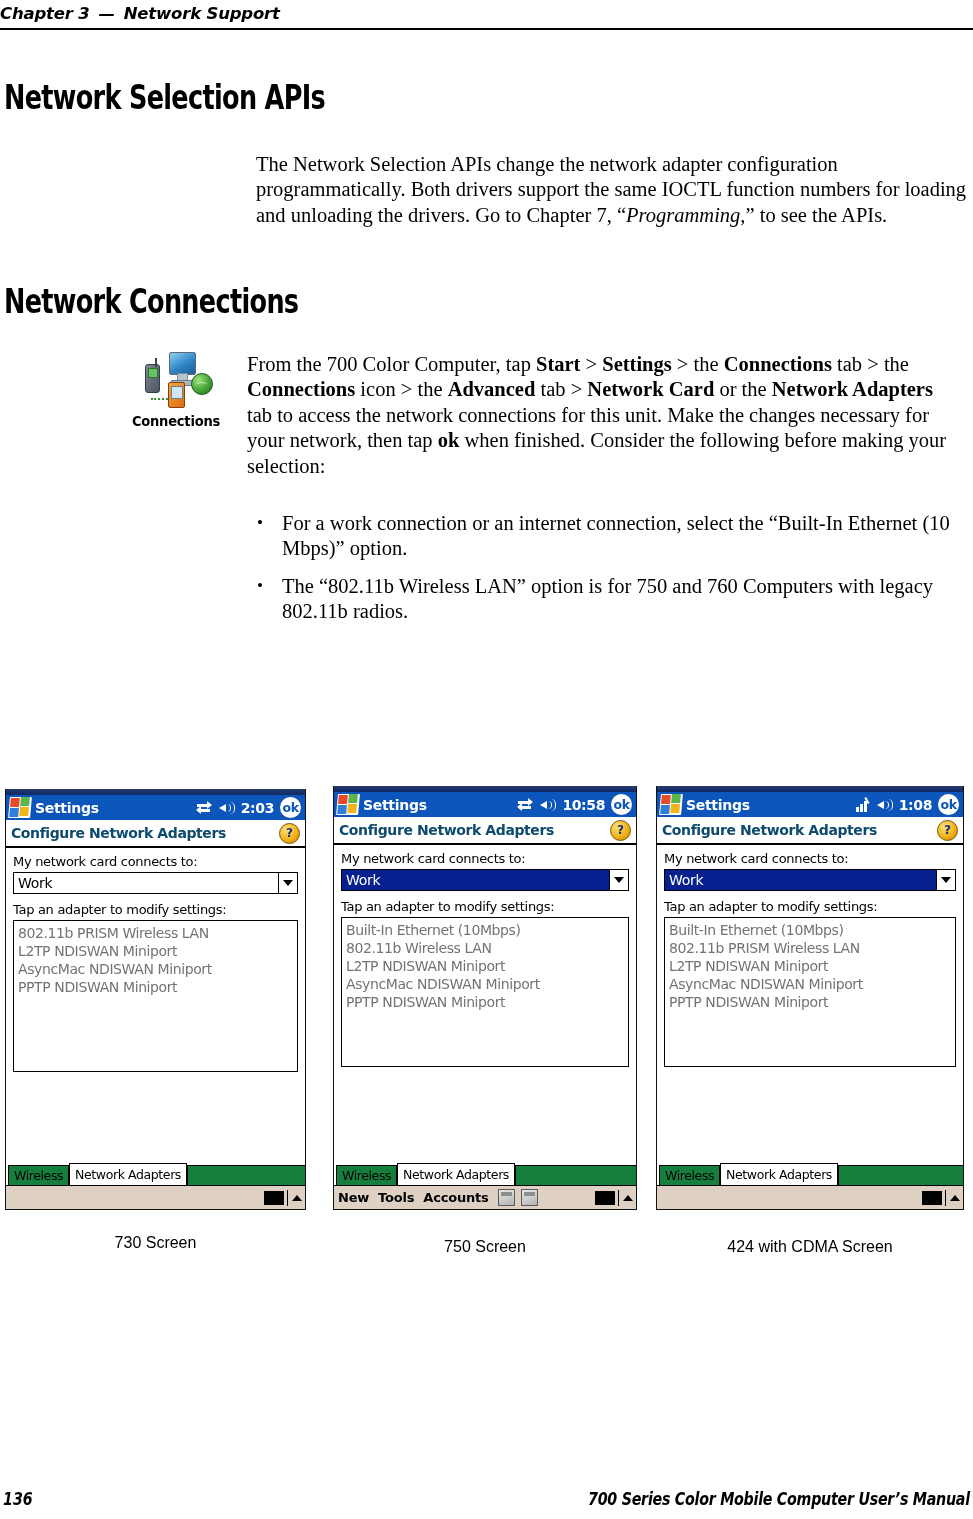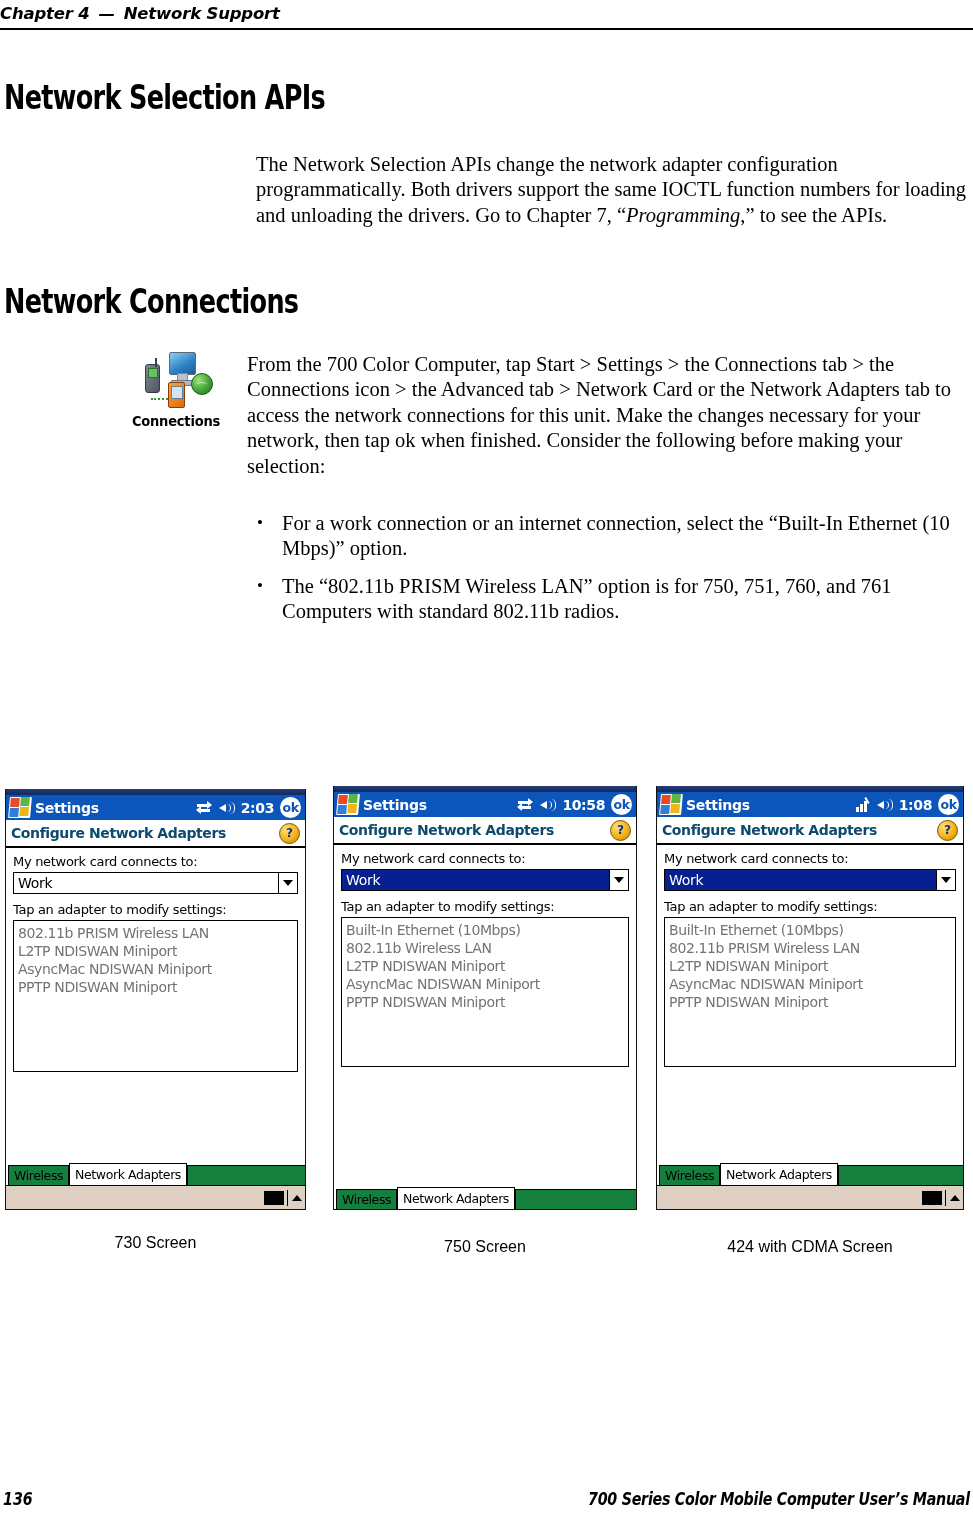--- a/index.html
+++ b/index.html
@@ -55,21 +55,21 @@
     position: absolute;
     left: 247px;
     width: 715px;
     font-family: "Liberation Serif", serif;
     font-size: 20.5px;
     line-height: 25.4px;
     text-align: left;
   }
   #p-intro { top: 152px; margin-left: 9px; }
   #p-main  { top: 352px; }
-  .body-col b { font-weight: normal; }
+  .body-col b { font-weight: bold; }
   .body-col i { font-style: italic; }
 
   
   ul.bullets {
     position: absolute;
     top: 503px;
     left: 247px;
     width: 718px;
     margin: 8px;
     padding: 0;
@@ -489,21 +489,21 @@
     letter-spacing: -0.3px;
     transform: scaleX(0.88);
     transform-origin: right center;
     white-space: nowrap;
   }
 </style>
 </head>
 <body>
 
 <div class="runhead">
-  <span class="rh-ch">Chapter 4</span><span class="rh-dash">—</span><span>Network Support</span>
+  <span class="rh-ch">Chapter 3</span><span class="rh-dash">—</span><span>Network Support</span>
 </div>
 <div class="rule-top"></div>
 
 <h1 class="sect" id="h-apis">Network Selection APIs</h1>
 <h1 class="sect" id="h-conn">Network Connections</h1>
 
 <div class="body-col" id="p-intro">
   <span>The Network Selection APIs change the network adapter configuration programmatically. Both drivers support the same IOCTL function numbers for loading and unloading the drivers. Go to Chapter 7, “</span><i>Programming</i><span>,” to see the APIs.</span>
 </div>
 
@@ -524,21 +524,21 @@
   </div>
   <div class="conn-icon-label">Connections</div>
 </div>
 
 <div class="body-col" id="p-main">
   <span>From the 700 Color Computer, tap </span><b>Start</b><span> &gt; </span><b>Settings</b><span> &gt; the </span><b>Connections</b><span> tab &gt; the </span><b>Connections</b><span> icon &gt; the </span><b>Advanced</b><span> tab &gt; </span><b>Network Card</b><span> or the </span><b>Network Adapters</b><span> tab to access the network connections for this unit. Make the changes necessary for your network, then tap </span><b>ok</b><span> when finished. Consider the following before making your selection:</span>
 </div>
 
 <ul class="bullets">
   <li>For a work connection or an internet connection, select the “Built-In Ethernet (10 Mbps)” option.</li>
-  <li>The “802.11b PRISM Wireless LAN” option is for 750, 751, 760, and 761 Computers with standard 802.11b radios.</li>
+  <li>The “802.11b Wireless LAN” option is for 750 and 760 Computers with legacy 802.11b radios.</li>
 </ul>
 
 <div class="shot" id="shot0" style="left:5px; top:789px; width:301px; height:415px;">
   <div class="topedge"></div>
   <div class="frame">
     <div class="titlebar">
       <div class="win-logo">
           <i class="q1"></i>
           <i class="q2"></i>
           <i class="q3"></i>
@@ -642,20 +642,31 @@
         <div class="li">L2TP NDISWAN Miniport</div>
         <div class="li">AsyncMac NDISWAN Miniport</div>
         <div class="li">PPTP NDISWAN Miniport</div>
       </div>
     </div>
     <div class="tabrow">
       <div class="tab">Wireless</div>
       <div class="tab active">Network Adapters</div>
       <div class="tab filler"></div>
     </div>
+    <div class="menubar">
+      <div class="mi">New</div>
+      <div class="mi">Tools</div>
+      <div class="mi">Accounts</div>
+      <div class="mb-ico"></div>
+      <div class="mb-ico"></div>
+      <div class="mspacer"></div>
+      <div class="kbd-ico"></div>
+      <div class="kbd-sep"></div>
+      <div class="up-caret"></div>
+    </div>
   </div>
 </div>
 <div class="shot-caption" style="left:333px; top:1238px; width:304px;">750 Screen</div>
 
 <div class="shot" id="shot2" style="left:656px; top:786px; width:308px; height:418px;">
   <div class="topedge"></div>
   <div class="frame">
     <div class="titlebar">
       <div class="win-logo">
           <i class="q1"></i>

